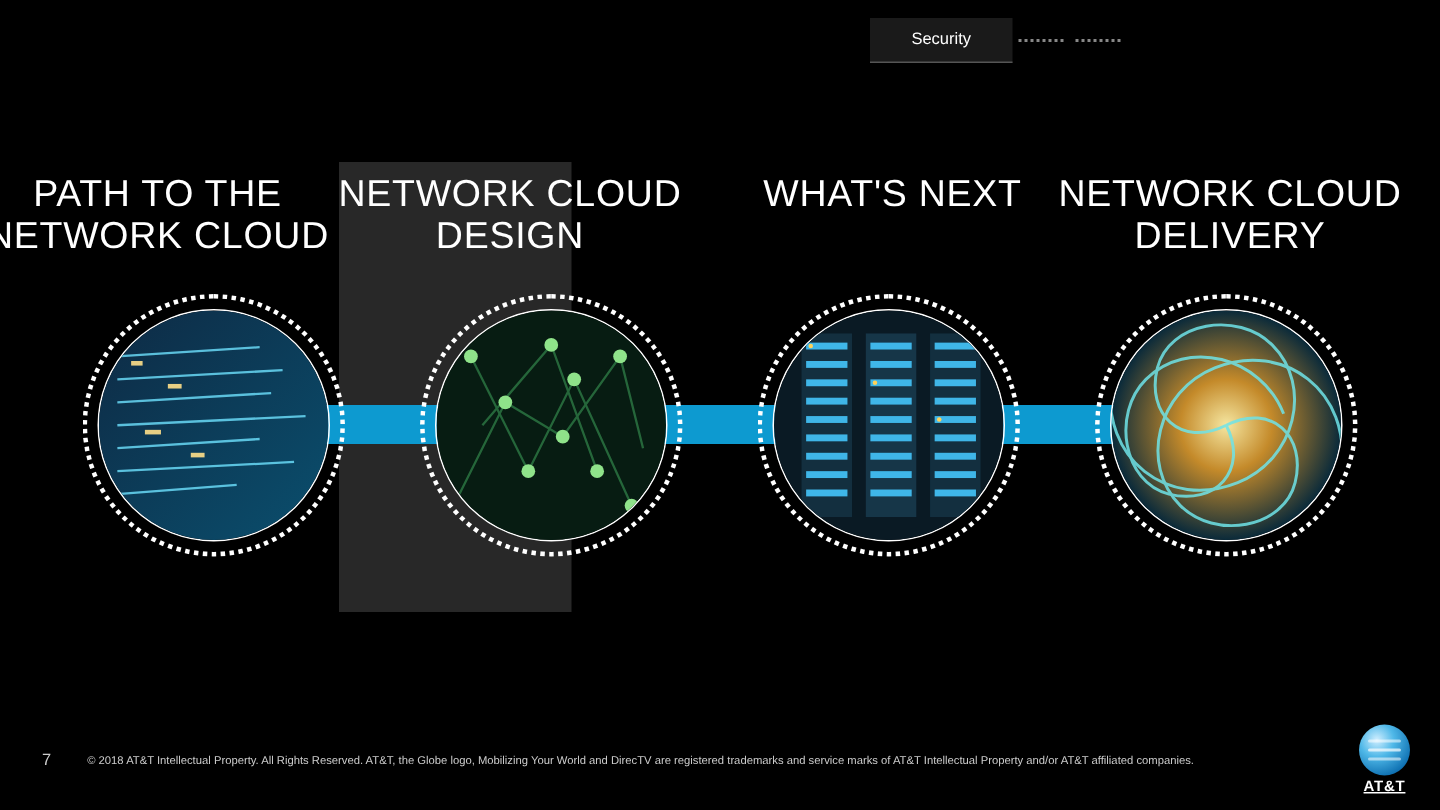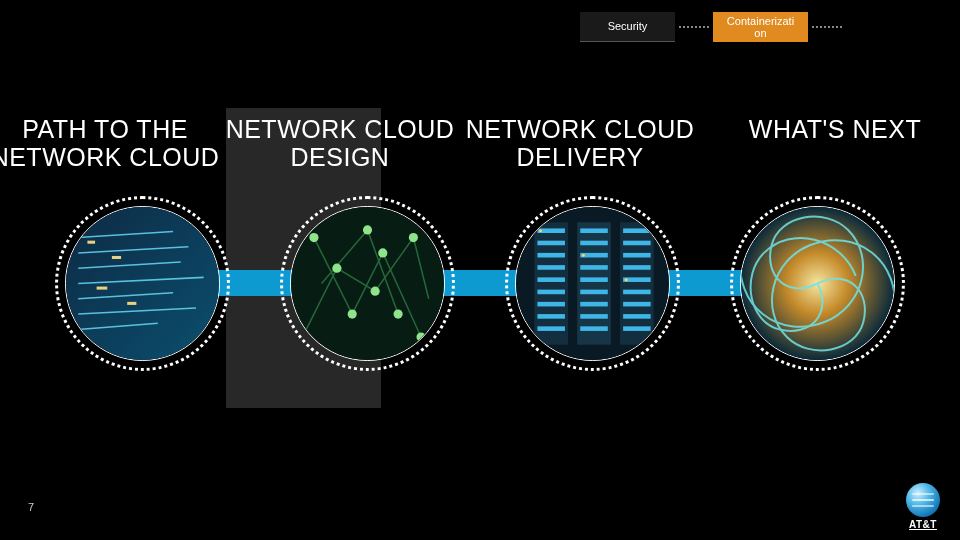--- a/index.html
+++ b/index.html
@@ -47,34 +47,30 @@
 </head>
 <body>
 
 <div class="slide">
 
   <div class="tabs">
     <div class="tab tab-border">
       <span>Security</span>
     </div>
     <div class="dots-h"></div>
-    <div class="tab active">
-      <span style="white-space:pre-line">Containerizati
-on</span>
-    </div>
     <div class="dots-h"></div>
   </div>
 
   <div class="highlight-rect"></div>
 
   <div class="headings">
     <div class="heading-col h1">PATH TO THE NETWORK CLOUD</div>
     <div class="heading-col h2">NETWORK CLOUD DESIGN</div>
+    <div class="heading-col h4">WHAT'S NEXT</div>
     <div class="heading-col h3">NETWORK CLOUD DELIVERY</div>
-    <div class="heading-col h4">WHAT'S NEXT</div>
   </div>
 
   <div class="connector"></div>
 
   <div class="medallions">
 
     <div class="medallion">
       <div class="dotted-ring"></div>
       <div class="solid-ring">
         <svg viewBox="0 0 100 100">
@@ -196,20 +192,21 @@
           </g>
         </svg>
       </div>
     </div>
 
   </div>
 
   <div class="footer">
     <div class="page-num">7</div>
     <div class="legal">
+      <div>© 2018 AT&amp;T Intellectual Property.  All Rights Reserved.  AT&amp;T, the Globe logo, Mobilizing Your World and DirecTV are registered trademarks and service marks of AT&amp;T Intellectual Property and/or AT&amp;T affiliated companies.</div>
     </div>
     <div class="logo">
       <div class="globe"></div>
       <div class="logo-text">AT&amp;T</div>
     </div>
   </div>
 
 </div>
 
 </body></html>

